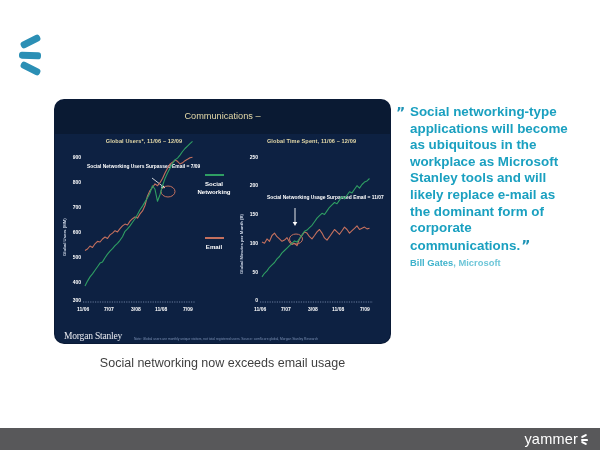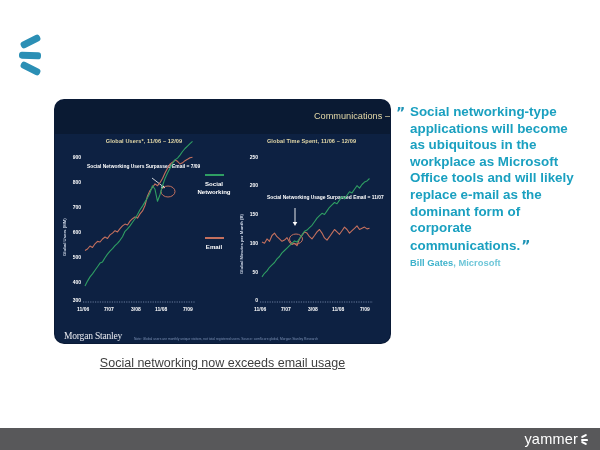--- a/index.html
+++ b/index.html
@@ -32,21 +32,21 @@
   }
 
   
   #chart-card {
     position:absolute; left:55px; top:100px; width:335px; height:243px;
     background:#0d2142; border-radius:9px; overflow:hidden;
     box-shadow:0 0 0 1px #0a1a36;
   }
   #chart-card-header {
     width:100%; height:34px; background:#0a1a33;
-    display:flex; flex-direction:column; align-items:flex-end; justify-content:center;
+    display:flex; flex-direction:column; align-items:center; justify-content:center;
   }
   #chart-card-header div {
     color:#e4d9a8; font-size:9.2px; line-height:11.5px; font-weight:400; white-space:nowrap;
   }
   .panels { display:flex; width:100%; height:187px; }
   .panel { position:relative; }
   .panel.left  { width:178px; }
   .panel.right { width:157px; }
   .panel-title {
     position:absolute; top:4px; left:0; width:100%; text-align:center;
@@ -81,21 +81,21 @@
     color:#e8eaf0; font-size:9.5px; font-family:"Liberation Serif", serif;
     margin-left:9px; letter-spacing:-.2px; white-space:nowrap;
   }
   #chart-footnote {
     color:#7b90b4; font-size:3.3px; margin-left:12px; white-space:nowrap;
   }
 
   
   #chart-caption {
     position:absolute; left:55px; top:356px; width:335px;
-    text-align:center; font-size:12.5px; color:#3f3f3f;text-decoration:underline;
+    text-align:center; font-size:12.5px; color:#3f3f3f;
   }
 
   
   #quote-block { position:absolute; left:396px; top:104px; width:180px; }
   #quote-body {
     position:relative; color:#1aa0c0; font-size:13.4px; line-height:16.6px;
     font-weight:bold; padding-left:14px;
   }
   .qmark {
     color:#1f93b5; font-weight:bold; font-style:normal;
@@ -234,21 +234,21 @@
   <div id="chart-card-footer">
     <div id="ms-wordmark">Morgan Stanley</div>
     <div id="chart-footnote">Note: Global users are monthly unique visitors, not total registered users. Source: comScore global, Morgan Stanley Research</div>
   </div>
 </div>
 
 <div id="chart-caption">Social networking now exceeds email usage</div>
 
 <div id="quote-block">
   <div id="quote-body">
-    <span id="quote-open" class="qmark">”</span><span>Social networking-type applications will become as ubiquitous in the workplace as Microsoft Office tools and will likely replace e-mail as the dominant form of corporate communications.</span><span id="quote-close" class="qmark">”</span>
+    <span id="quote-open" class="qmark">”</span><span>Social networking-type applications will become as ubiquitous in the workplace as Microsoft Stanley tools and will likely replace e-mail as the dominant form of corporate communications.</span><span id="quote-close" class="qmark">”</span>
   </div>
   <div id="quote-attribution">
     <span class="who">Bill Gates</span><span>, Microsoft</span>
   </div>
 </div>
 
 <div id="footer-bar">
   <div id="footer-logo">
     <span id="footer-wordmark">yammer</span>
     <span id="footer-mark">

